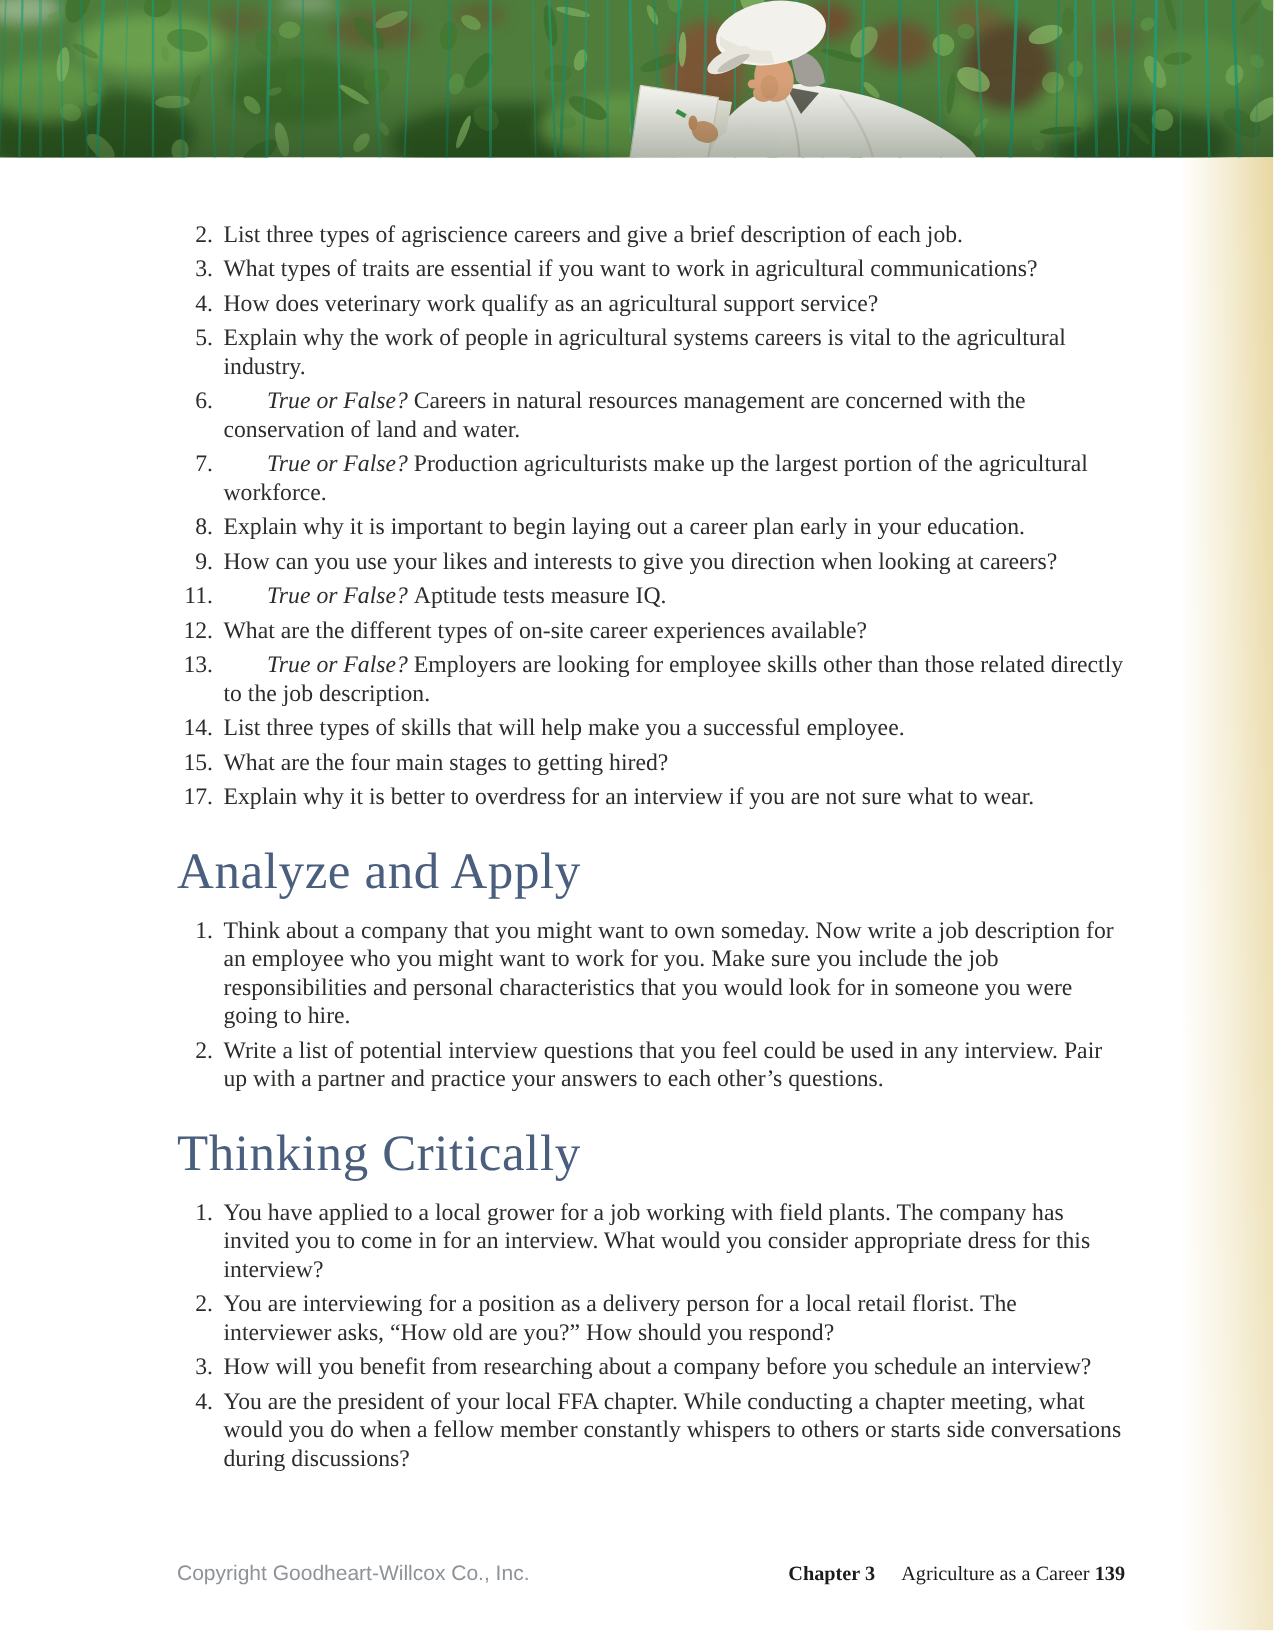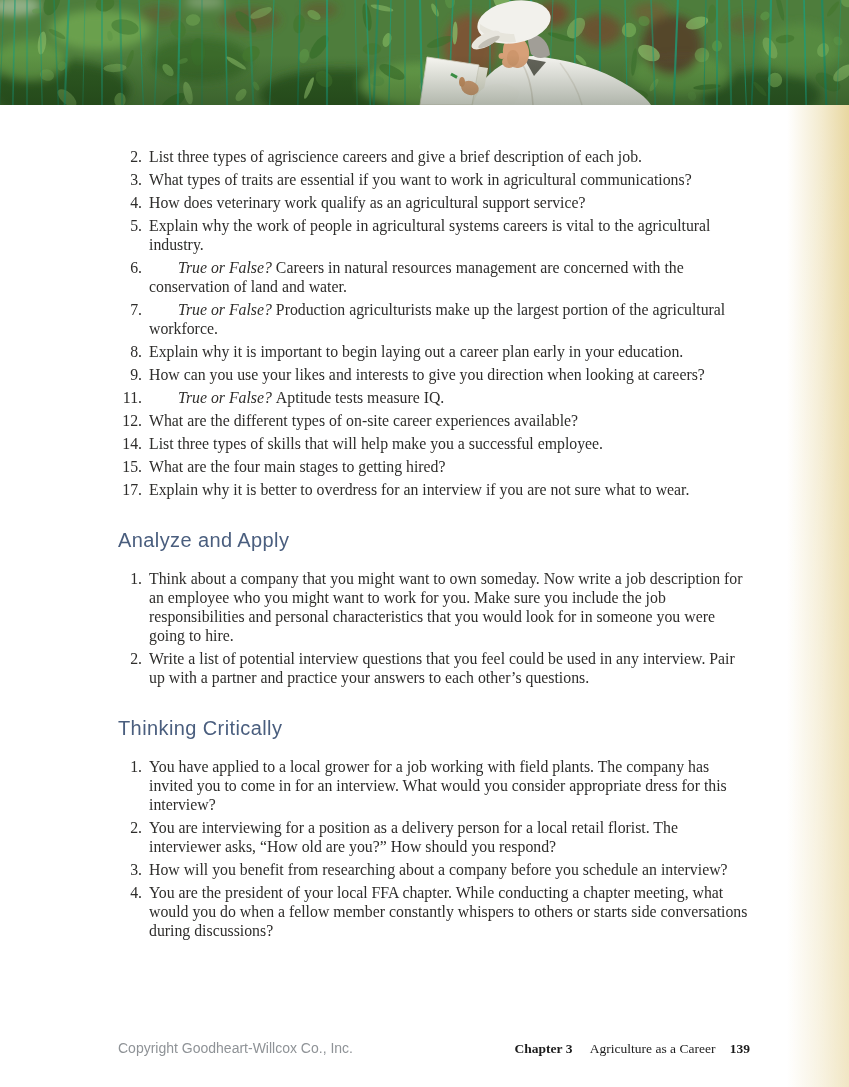--- a/index.html
+++ b/index.html
@@ -17,32 +17,32 @@
              background:linear-gradient(to bottom, rgba(0,0,0,0) 0%, rgba(255,255,255,0.38) 100%);}
 
   
   .content{position:absolute;top:105px;left:118px;width:633px;padding-top:42px;}
   .qlist{list-style:none;margin:0;padding:0;}
   .q-item{display:flex;margin:0 0 4px 0;font-size:15.8px;line-height:19px;}
   .q-num{flex:0 0 24px;width:24px;text-align:right;margin-right:7px;}
   .q-text{flex:1;max-width:602px;}
   .q-text i{font-style:italic;margin-left:29px;}
 
-  h2.section-heading{font-family:Liberation Sans, sans-serif;font-weight:400;
-      color:var(--heading-blue,#4a5e7e);font-size:20px;line-height:30px;
+  h2.section-heading{font-family:Liberation Serif, serif;font-weight:400;
+      color:var(--heading-blue,#4a5e7e);font-size:34px;line-height:30px;
       letter-spacing:0.4px;margin:26px 0 14px 0;}
 
   
   .footer{position:absolute;left:118px;right:99px;bottom:30px;
           display:flex;justify-content:space-between;align-items:baseline;}
   .copyright{font-family:"Liberation Sans", sans-serif;font-size:14px;color:#8f9397;}
   .chapterline{font-size:13.5px;color:#1c1c1c;}
   .chapterline .b{font-weight:bold;}
   .chapterline .ct{margin-left:14px;}
-  .chapterline .pn{margin-left:11px;}
+  .chapterline .pn{}
 </style>
 </head>
 <body>
 
 <div class="page">
 
   <div class="hero">
     <svg id="hero-svg" width="849" height="105" viewBox="0 0 849 105">
       <defs>
         <filter id="blur6" x="-40%" y="-40%" width="180%" height="180%">
@@ -278,20 +278,24 @@
         </li>
         <li class="q-item">
           <span class="q-num">11.</span>
           <span class="q-text"><i>True or False? </i>Aptitude tests measure IQ.</span>
         </li>
         <li class="q-item">
           <span class="q-num">12.</span>
           <span class="q-text">What are the different types of on-site career experiences available?</span>
         </li>
         <li class="q-item">
+          <span class="q-num">13.</span>
+          <span class="q-text"><i>True or False? </i>Employers are looking for employee skills other than those related directly to the job description.</span>
+        </li>
+        <li class="q-item">
           <span class="q-num">14.</span>
           <span class="q-text">List three types of skills that will help make you a successful employee.</span>
         </li>
         <li class="q-item">
           <span class="q-num">15.</span>
           <span class="q-text">What are the four main stages to getting hired?</span>
         </li>
         <li class="q-item">
           <span class="q-num">17.</span>
           <span class="q-text">Explain why it is better to overdress for an interview if you are not sure what to wear.</span>

